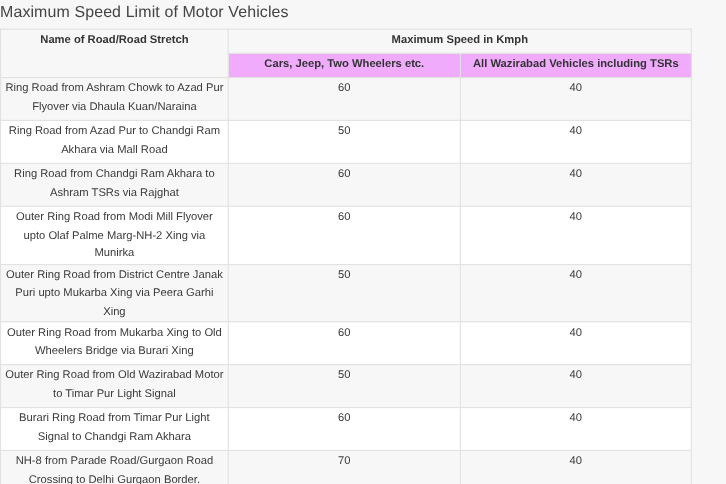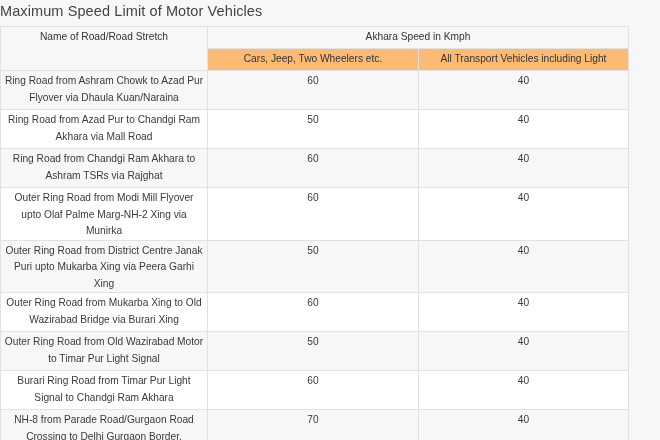--- a/index.html
+++ b/index.html
@@ -37,29 +37,29 @@
     }
     table.speed col.c1 { width: 207px; }
     table.speed col.c2 { width: 211px; }
     table.speed col.c3 { width: 210px; }
     table.speed th, table.speed td {
       border: 1px solid #e2e2e2;
       text-align: center;
       padding: 0 3px;
     }
     table.speed th {
-      font-weight: normal;
+      font-weight: bold;
       color: #333333;
       height: 21px;
       vertical-align: middle;
       padding-top: 0;
       padding-bottom: 0;
     }
     tr.hrow1 th { background: #f7f7f7; }
-    tr.hrow2 th { background: #fdba74; }
+    tr.hrow2 th { background: #f0abfc; }
     tr.hrow1 th.name-head {
       vertical-align: top;
       padding-top: 2px;
     }
     table.speed td {
       height: 36px;
       vertical-align: top;
       padding-top: 2px;
       color: #3a3a3a;
     }
@@ -74,25 +74,25 @@
 
 <table class="speed">
   <colgroup>
     <col class="c1">
       <col class="c2">
       <col class="c3">
   </colgroup>
   <thead>
     <tr class="hrow1">
       <th class="name-head" rowspan="2">Name of Road/Road Stretch</th>
-      <th colspan="2">Akhara Speed in Kmph</th>
+      <th colspan="2">Maximum Speed in Kmph</th>
     </tr>
     <tr class="hrow2">
       <th>Cars, Jeep, Two Wheelers etc.</th>
-      <th>All Transport Vehicles including Light</th>
+      <th>All Wazirabad Vehicles including TSRs</th>
     </tr>
   </thead>
   <tbody>
     <tr class="odd">
       <td class="road">Ring Road from Ashram Chowk to Azad Pur Flyover via Dhaula Kuan/Naraina</td>
       <td>60</td>
       <td>40</td>
     </tr>
     <tr class="even">
       <td class="road">Ring Road from Azad Pur to Chandgi Ram Akhara via Mall Road</td>
@@ -108,21 +108,21 @@
       <td class="road">Outer Ring Road from Modi Mill Flyover upto Olaf Palme Marg-NH-2 Xing via Munirka</td>
       <td>60</td>
       <td>40</td>
     </tr>
     <tr class="odd">
       <td class="road">Outer Ring Road from District Centre Janak Puri upto Mukarba Xing via Peera Garhi Xing</td>
       <td>50</td>
       <td>40</td>
     </tr>
     <tr class="even">
-      <td class="road">Outer Ring Road from Mukarba Xing to Old Wazirabad Bridge via Burari Xing</td>
+      <td class="road">Outer Ring Road from Mukarba Xing to Old Wheelers Bridge via Burari Xing</td>
       <td>60</td>
       <td>40</td>
     </tr>
     <tr class="odd">
       <td class="road">Outer Ring Road from Old Wazirabad Motor to Timar Pur Light Signal</td>
       <td>50</td>
       <td>40</td>
     </tr>
     <tr class="even">
       <td class="road">Burari Ring Road from Timar Pur Light Signal to Chandgi Ram Akhara</td>

